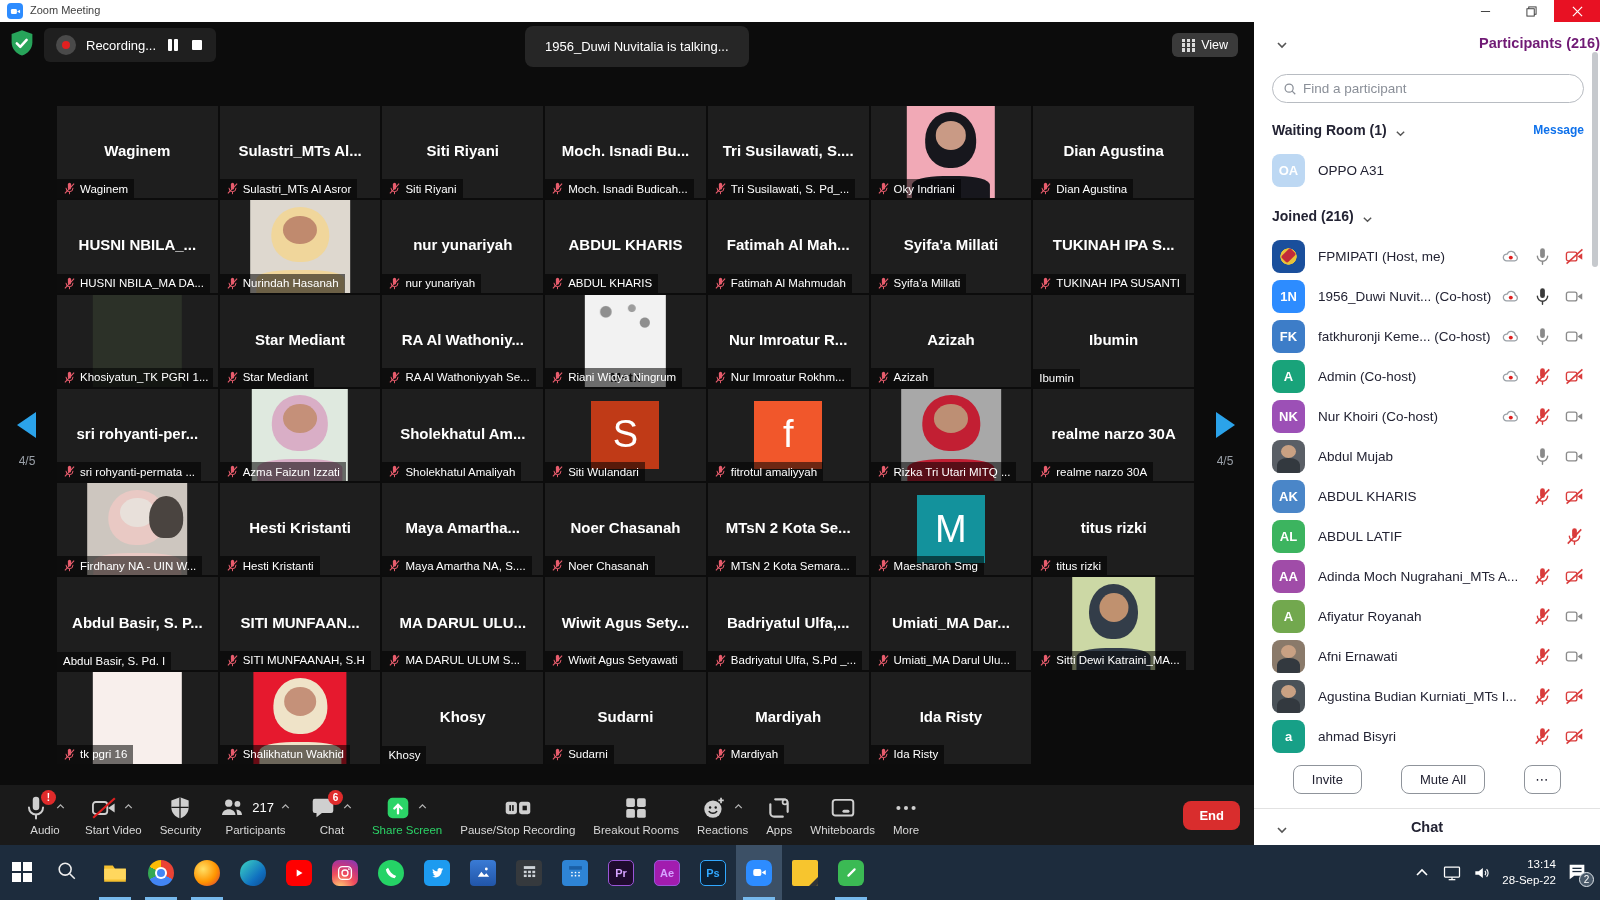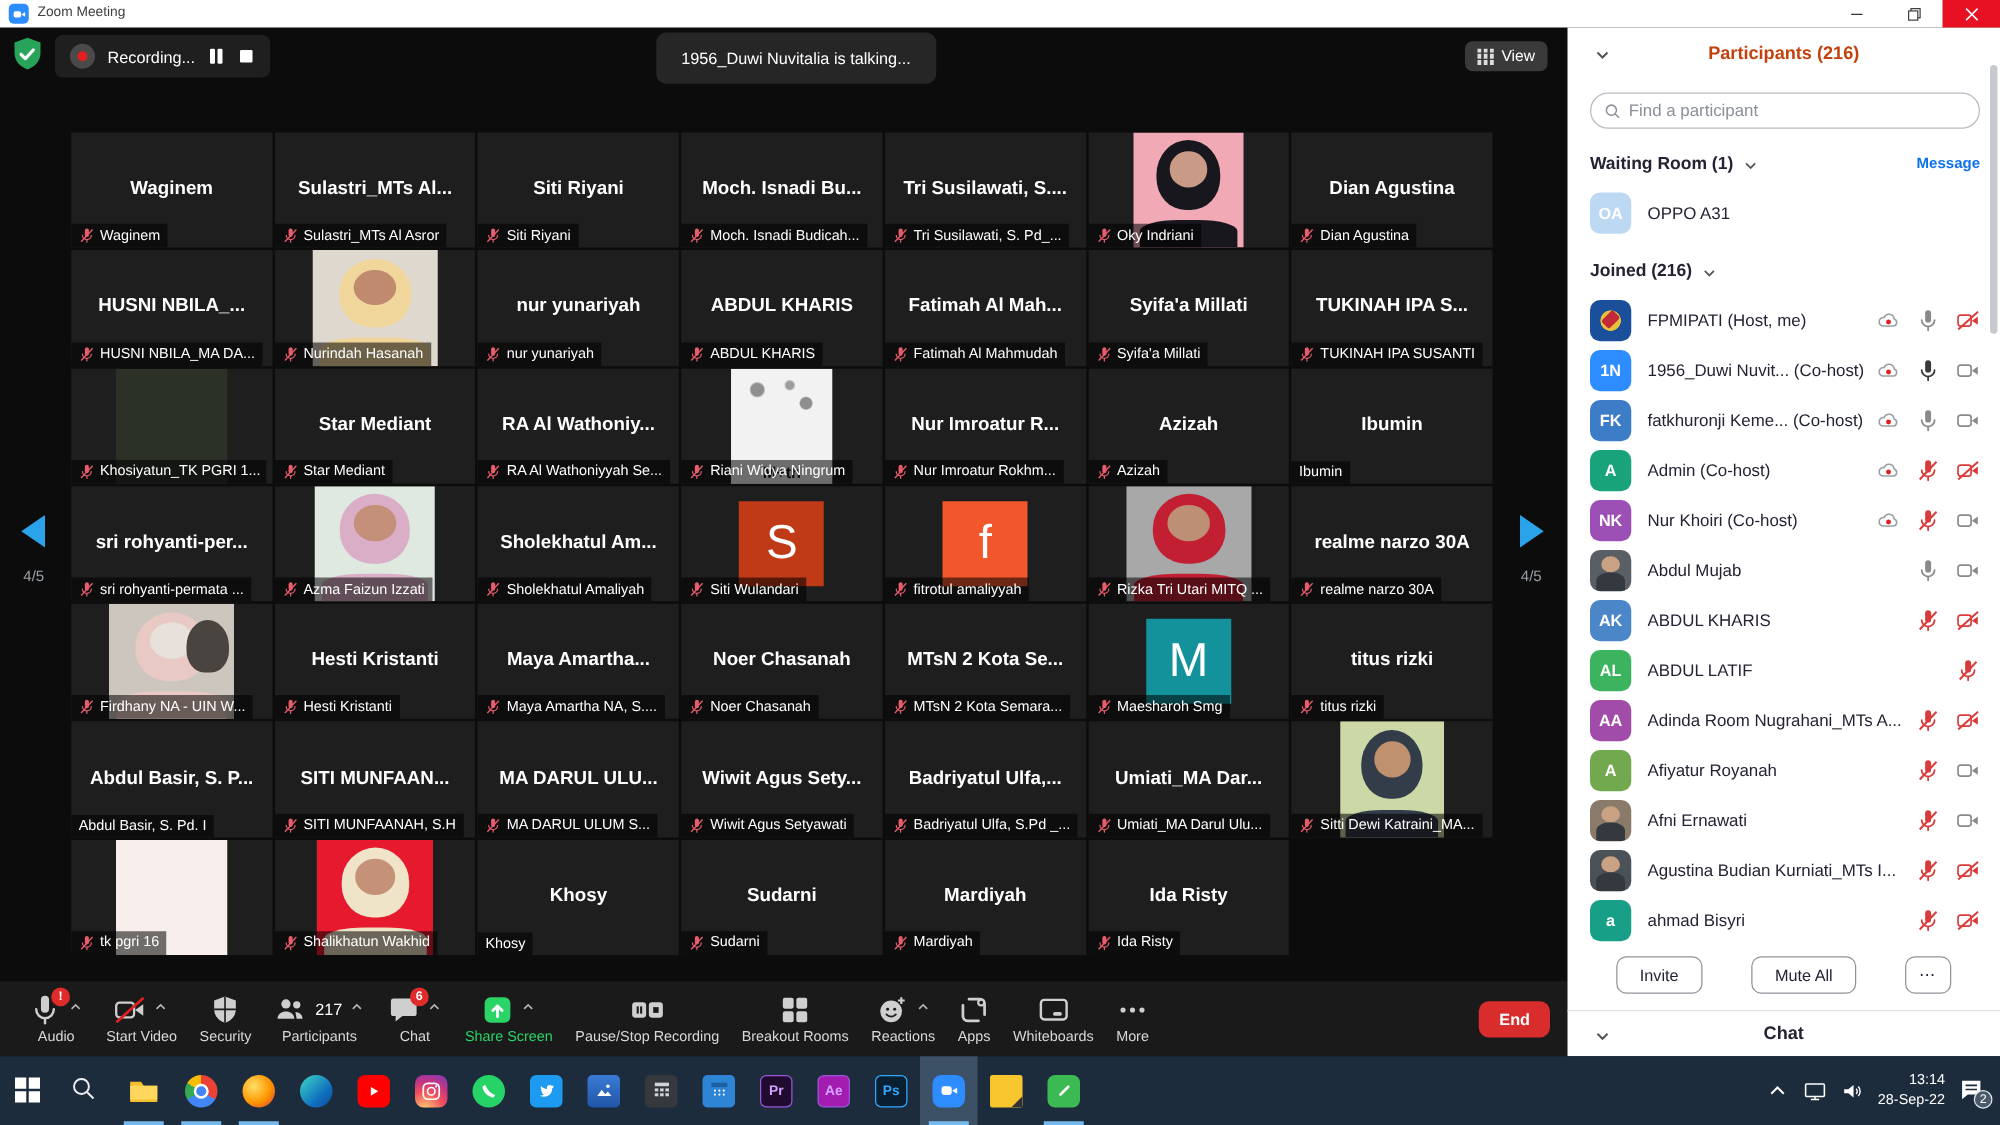--- a/index.html
+++ b/index.html
@@ -62,21 +62,21 @@
   .titem .irow { display:flex; align-items:center; gap:5px; height:26px; }
   .titem .ibox { width:26px; height:26px; position:relative; display:flex; align-items:center; justify-content:center; }
   .titem .tl { font-size:11.5px; color:#d8d8d8; white-space:nowrap; }
   .titem .cnt { color:#fff; font-size:13px; margin-left:2px; }
   .badge { position:absolute; top:-5px; right:-7px; min-width:15px; height:15px; border-radius:8px; background:#e02b2b; color:#fff; font-size:10px; display:flex; align-items:center; justify-content:center; padding:0 3px; font-weight:bold; }
   .end-btn { margin-left:auto; align-self:center; background:#d92d2d; color:#fff; font-size:13px; font-weight:bold; border-radius:8px; padding:7px 16px; }
 
   
   .panel { position:absolute; left:1254px; top:22px; width:346px; height:823px; background:#fff; }
   .phead { position:absolute; top:8px; left:0; right:0; height:26px; }
-  .phead .ptitle { text-align:center; font-size:14.5px; font-weight:bold; color:#c2410c; line-height:26px; }
+  .phead .ptitle { text-align:right; font-size:14.5px; font-weight:bold; color:#701a75; line-height:26px; }
   .chev { position:absolute; left:22px; top:7px; width:12px; height:12px; }
   .searchbox { position:absolute; left:18px; right:16px; top:52px; height:29px; border:1px solid #b8bcc2; border-radius:15px; display:flex; align-items:center; padding:0 10px; gap:6px; }
   .searchbox input { border:none; outline:none; flex:1; font-size:13.5px; color:#333; font-family:inherit; background:transparent; }
   .searchbox input::placeholder { color:#8a8f98; }
   .wrow { position:absolute; left:18px; right:16px; top:96px; height:24px; display:flex; align-items:center; }
   .wrow .wlabel { font-size:14px; font-weight:bold; color:#232333; }
   .wrow .msg { margin-left:auto; color:#0e71eb; font-weight:bold; font-size:12px; }
   .smallchev { width:11px; height:11px; margin-left:8px; }
   .plist-item { position:absolute; left:18px; right:16px; height:40px; display:flex; align-items:center; }
   .pavatar { width:33px; height:33px; border-radius:8px; color:#fff; font-weight:bold; font-size:13px; display:flex; align-items:center; justify-content:center; margin-right:13px; flex:none; }
@@ -1120,21 +1120,21 @@
           <span class="pic"><svg viewBox="0 0 24 24" width="100%" height="100%">
               <rect x="9" y="1.5" width="6" height="12.5" rx="3" fill="#d93b3b"></rect>
               <path d="M5.5 11.5a6.5 6.5 0 0 0 13 0" stroke="#d93b3b" stroke-width="1.8" fill="none" stroke-linecap="round"></path>
               <line x1="12" y1="18.2" x2="12" y2="21.8" stroke="#d93b3b" stroke-width="1.8" stroke-linecap="round"></line>
               <line x1="3.5" y1="21" x2="20.5" y2="3" stroke="#d93b3b" stroke-width="2"></line>
             </svg></span>
         </span>
       </div>
       <div class="prow">
         <span class="pavatar" style="background:#a04ca8">AA</span>
-        <span class="pname">Adinda Room Nugrahani_MTs A...</span>
+        <span class="pname">Adinda Moch Nugrahani_MTs A...</span>
         <span class="picons">
           <span class="pic"><svg viewBox="0 0 24 24" width="100%" height="100%">
               <rect x="9" y="1.5" width="6" height="12.5" rx="3" fill="#d93b3b"></rect>
               <path d="M5.5 11.5a6.5 6.5 0 0 0 13 0" stroke="#d93b3b" stroke-width="1.8" fill="none" stroke-linecap="round"></path>
               <line x1="12" y1="18.2" x2="12" y2="21.8" stroke="#d93b3b" stroke-width="1.8" stroke-linecap="round"></line>
               <line x1="3.5" y1="21" x2="20.5" y2="3" stroke="#d93b3b" stroke-width="2"></line>
             </svg></span>
           <span class="pic"><svg viewBox="0 0 24 24" width="100%" height="100%">
               <rect x="1.8" y="6.5" width="13.2" height="11" rx="2.5" fill="none" stroke="#d93b3b" stroke-width="1.7"></rect>
               <path d="M15.8 12l6-4.2v8.4z" fill="#d93b3b"></path>

